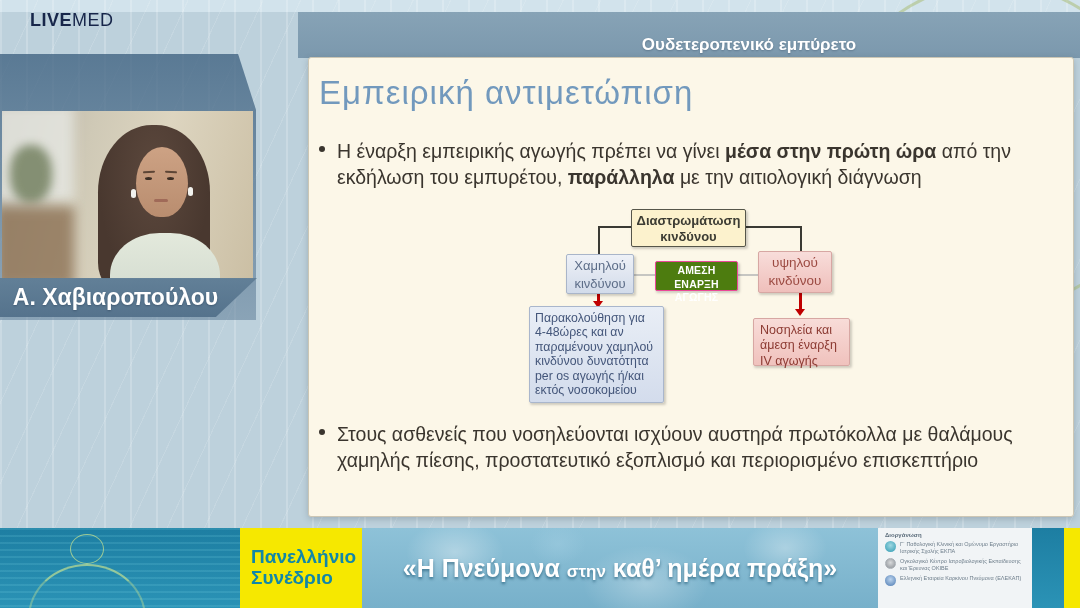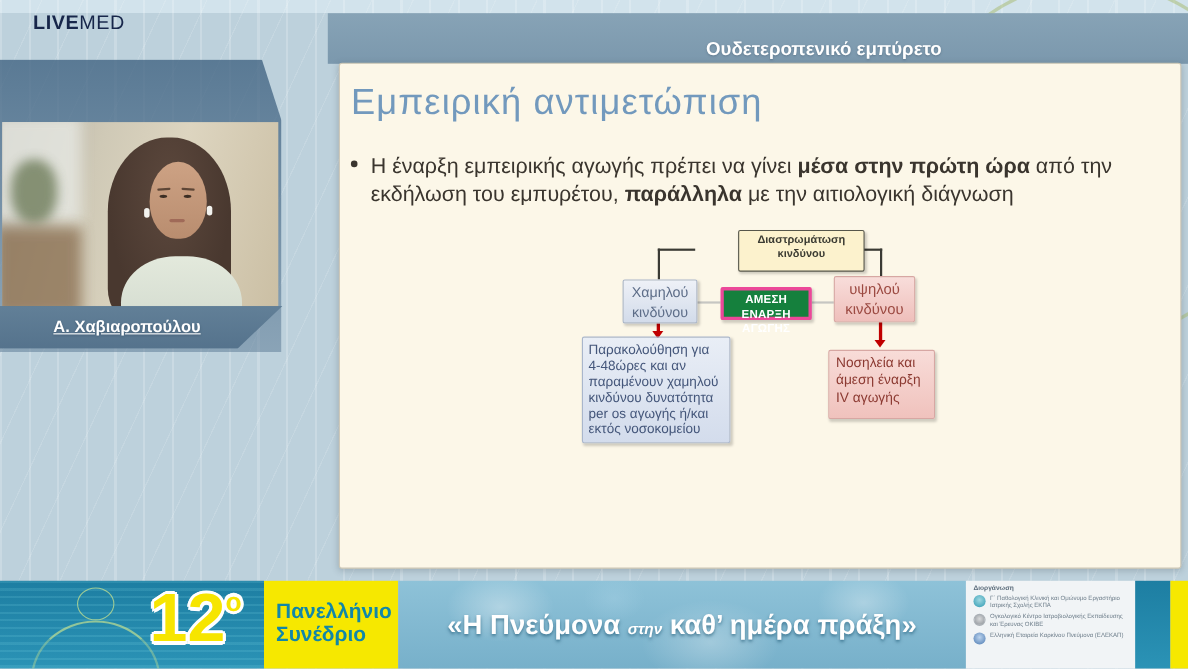--- a/index.html
+++ b/index.html
@@ -45,41 +45,41 @@
   .v-eye{position:absolute;width:7px;height:3px;background:#3c2e24;border-radius:50%;}
   .v-mouth{position:absolute;left:152px;top:88px;width:14px;height:3px;background:#a06a58;border-radius:2px;}
   .v-earbud{position:absolute;width:5px;height:9px;background:#f2f2ee;border-radius:3px;}
   .v-shirt{position:absolute;left:108px;top:122px;width:110px;height:60px;background:linear-gradient(180deg,#e3e9dc,#d4dcd0);border-radius:45% 45% 0 0/70% 70% 0 0;}
   .name-bar{
     position:absolute;left:0;top:278px;width:257px;height:39px;z-index:3;
     background:linear-gradient(180deg,rgba(96,126,150,.95),rgba(82,112,138,.95));
     clip-path:polygon(0 0,100% 0,84% 100%,0 100%);
     display:flex;align-items:center;justify-content:center;
   }
-  .name-bar .name{color:#fff;font-weight:bold;font-size:15px;padding-right:26px;text-shadow:0 1px 2px rgba(30,50,70,.4);text-decoration:underline;}
+  .name-bar .name{color:#fff;font-weight:bold;font-size:23px;padding-right:26px;text-shadow:0 1px 2px rgba(30,50,70,.4);}
   
   .slide{
     position:absolute;left:308px;top:57px;width:766px;height:460px;z-index:2;
     background:#fcf7e8;border:1px solid #ccc6b4;border-radius:3px;
     box-shadow:0 2px 6px rgba(60,70,80,.25);
   }
   .slide-title{position:absolute;left:10px;top:16px;font-size:33px;letter-spacing:1px;color:#7299bd;}
   .bullet{position:absolute;left:8px;width:744px;font-size:19.5px;line-height:1.32;color:#3a352e;}
   .bullet .dot{position:absolute;left:2px;top:7px;width:6px;height:6px;border-radius:50%;background:#3a352e;}
   .bullet .txt{display:block;margin-left:20px;}
   .bullet b{font-weight:bold;}
   #bullet1{top:81px;} #bullet2{top:364px;}
   
   .fc-box{position:absolute;border-radius:2px;text-align:center;box-shadow:1.5px 2px 2.5px rgba(0,0,0,.18);}
-  .fc-root{left:322px;top:151px;width:115px;height:38px;background:#fcf2cd;border:1.3px solid #56564a;color:#3c3c33;font-size:10px;font-weight:600;line-height:1.25;padding-top:3px;margin-left:40px;}
+  .fc-root{left:322px;top:151px;width:115px;height:38px;background:#fcf2cd;border:1.3px solid #56564a;color:#3c3c33;font-size:13px;font-weight:600;line-height:1.25;padding-top:3px;}
   .fc-left{left:257px;top:196px;width:68px;height:40px;background:linear-gradient(180deg,#eef1f7,#d2dbea);border:1px solid #a9b5c9;color:#5d6d88;font-size:13px;line-height:1.35;padding-top:2px;}
-  .fc-center{left:346px;top:203px;width:83px;height:30px;background:#15803d;border:3px solid #ec4899;color:#fff;font-size:10.5px;font-weight:bold;line-height:1.3;padding-top:2px;letter-spacing:.2px;}
+  .fc-center{left:346px;top:203px;width:83px;height:30px;background:#4d7c0f;border:1px solid #ec4899;color:#fff;font-size:10.5px;font-weight:bold;line-height:1.3;padding-top:2px;letter-spacing:.2px;}
   .fc-right{left:449px;top:193px;width:74px;height:42px;background:linear-gradient(180deg,#f8ddda,#efbfbb);border:1px solid #d7a7a3;color:#9c4a42;font-size:13.5px;line-height:1.35;padding-top:2px;}
   .fc-out-left{left:220px;top:248px;width:135px;height:97px;background:linear-gradient(180deg,#e9eef6,#d3dcec);border:1px solid #a9b6cc;color:#44567a;font-size:12.3px;line-height:1.17;text-align:left;padding:4px 5px;}
-  .fc-out-right{left:444px;top:260px;width:97px;height:63px;background:linear-gradient(180deg,#f8dcd8,#f0c2bd);border:1px solid #d7a7a3;color:#8c3a32;font-size:12.5px;line-height:1.22;text-align:left;padding:4px 6px;}
+  .fc-out-right{left:444px;top:260px;width:97px;height:48px;background:linear-gradient(180deg,#f8dcd8,#f0c2bd);border:1px solid #d7a7a3;color:#8c3a32;font-size:12.5px;line-height:1.22;text-align:left;padding:4px 6px;}
   .fc-line{position:absolute;background:#3a3a34;}
   .fc-gray{position:absolute;background:#c6c6c2;}
   .red-line{position:absolute;width:2.5px;background:#c00000;}
   .red-head{position:absolute;width:0;height:0;border-left:5.5px solid transparent;border-right:5.5px solid transparent;border-top:7px solid #c00000;}
   
   .banner{position:absolute;left:0;top:528px;width:1080px;height:80px;z-index:2;display:flex;}
   .bn-left{position:relative;width:240px;height:80px;background:linear-gradient(180deg,#1d7ea2,#2b93b6);overflow:hidden;}
   .bn-left .scan{position:absolute;inset:0;background:repeating-linear-gradient(180deg,rgba(140,230,240,.14) 0 2px,transparent 2px 7px);}
   .wf-head{position:absolute;left:70px;top:6px;width:34px;height:30px;border:1.5px solid rgba(220,238,140,.65);border-radius:50%;}
   .wf-torso{position:absolute;left:28px;top:36px;width:118px;height:60px;border-top:2px solid rgba(220,238,140,.6);border-left:2px solid rgba(220,238,140,.35);border-right:2px solid rgba(220,238,140,.35);border-radius:50% 50% 0 0/90% 90% 0 0;}
@@ -90,21 +90,21 @@
   .bn-yellow{width:122px;height:80px;background:#f6e800;color:#1187a8;font-weight:bold;font-size:19px;line-height:1.08;display:flex;flex-direction:column;justify-content:center;padding-left:11px;}
   .bn-mid{position:relative;width:516px;height:80px;
     background:linear-gradient(180deg,#8ec2d8,#77b0ca);
     display:flex;align-items:center;justify-content:center;overflow:hidden;}
   .bn-mid .blobs{position:absolute;inset:0;background:
     radial-gradient(70px 45px at 18% 30%, rgba(255,255,255,.35), transparent 70%),
     radial-gradient(90px 55px at 55% 70%, rgba(255,255,255,.28), transparent 70%),
     radial-gradient(60px 40px at 82% 25%, rgba(255,255,255,.3), transparent 70%),
     radial-gradient(40px 30px at 38% 20%, rgba(160,205,225,.5), transparent 70%);}
   .bn-title{position:relative;color:#fff;font-weight:bold;font-size:25px;text-shadow:0 2px 3px rgba(0,60,90,.55);white-space:nowrap;}
-  .bn-title .small{font-size:14px;font-style:italic;}
+  .bn-title .small{font-size:17px;}
   .bn-white{width:154px;height:80px;background:#f1f4f6;padding:4px 7px;overflow:hidden;}
   .org-head{font-size:6px;color:#5a6b7a;margin-bottom:3px;font-weight:bold;}
   .org-row{display:flex;align-items:flex-start;gap:4px;margin-bottom:4px;}
   .org-logo{flex:0 0 auto;width:11px;height:11px;border-radius:50%;}
   .org-logo.l1{background:radial-gradient(circle at 50% 40%,#9fd8e2,#2f9ab2);}
   .org-logo.l2{background:radial-gradient(circle at 50% 40%,#d8dadc,#8b9096);border:1px solid #aab0b6;}
   .org-logo.l3{background:radial-gradient(circle at 50% 40%,#bcd4ee,#4a78b0);}
   .org-txt{font-size:5.5px;line-height:1.2;color:#6d7d8a;}
   .bn-teal2{width:32px;height:80px;background:linear-gradient(180deg,#1d7ea2,#2b93b6);}
   .bn-yellow2{width:16px;height:80px;background:#f6e800;}
@@ -179,28 +179,31 @@
         <div>ΑΓΩΓΗΣ</div>
       </div>
       <div class="fc-box fc-right">
         <div>υψηλού</div>
         <div>κινδύνου</div>
       </div>
       <div class="fc-box fc-out-left">Παρακολούθηση για 4-48ώρες και αν παραμένουν χαμηλού κινδύνου δυνατότητα per os αγωγής ή/και εκτός νοσοκομείου</div>
       <div class="fc-box fc-out-right">Νοσηλεία και άμεση έναρξη IV αγωγής</div>
     </div>
 
+    <div class="bullet" id="bullet2">
+      <span class="dot"></span>
+      <span class="txt">Στους ασθενείς που νοσηλεύονται ισχύουν αυστηρά πρωτόκολλα με θαλάμους χαμηλής πίεσης, προστατευτικό εξοπλισμό και περιορισμένο επισκεπτήριο</span>
+    </div>
   </div>
 
   <div class="banner">
     <div class="bn-left">
       <div class="scan"></div>
       <div class="wf-head"></div>
       <div class="wf-torso"></div>
-      <div class="edition"><span class="num">12</span><sup>ο</sup></div>
     </div>
     <div class="bn-yellow">
       <div>Πανελλήνιο</div>
       <div>Συνέδριο</div>
     </div>
     <div class="bn-mid">
       <div class="blobs"></div>
       <div class="bn-title"><span>«Η Πνεύμονα </span><span class="small">στην</span><span> καθ’ ημέρα πράξη»</span></div>
     </div>
     <div class="bn-white">

